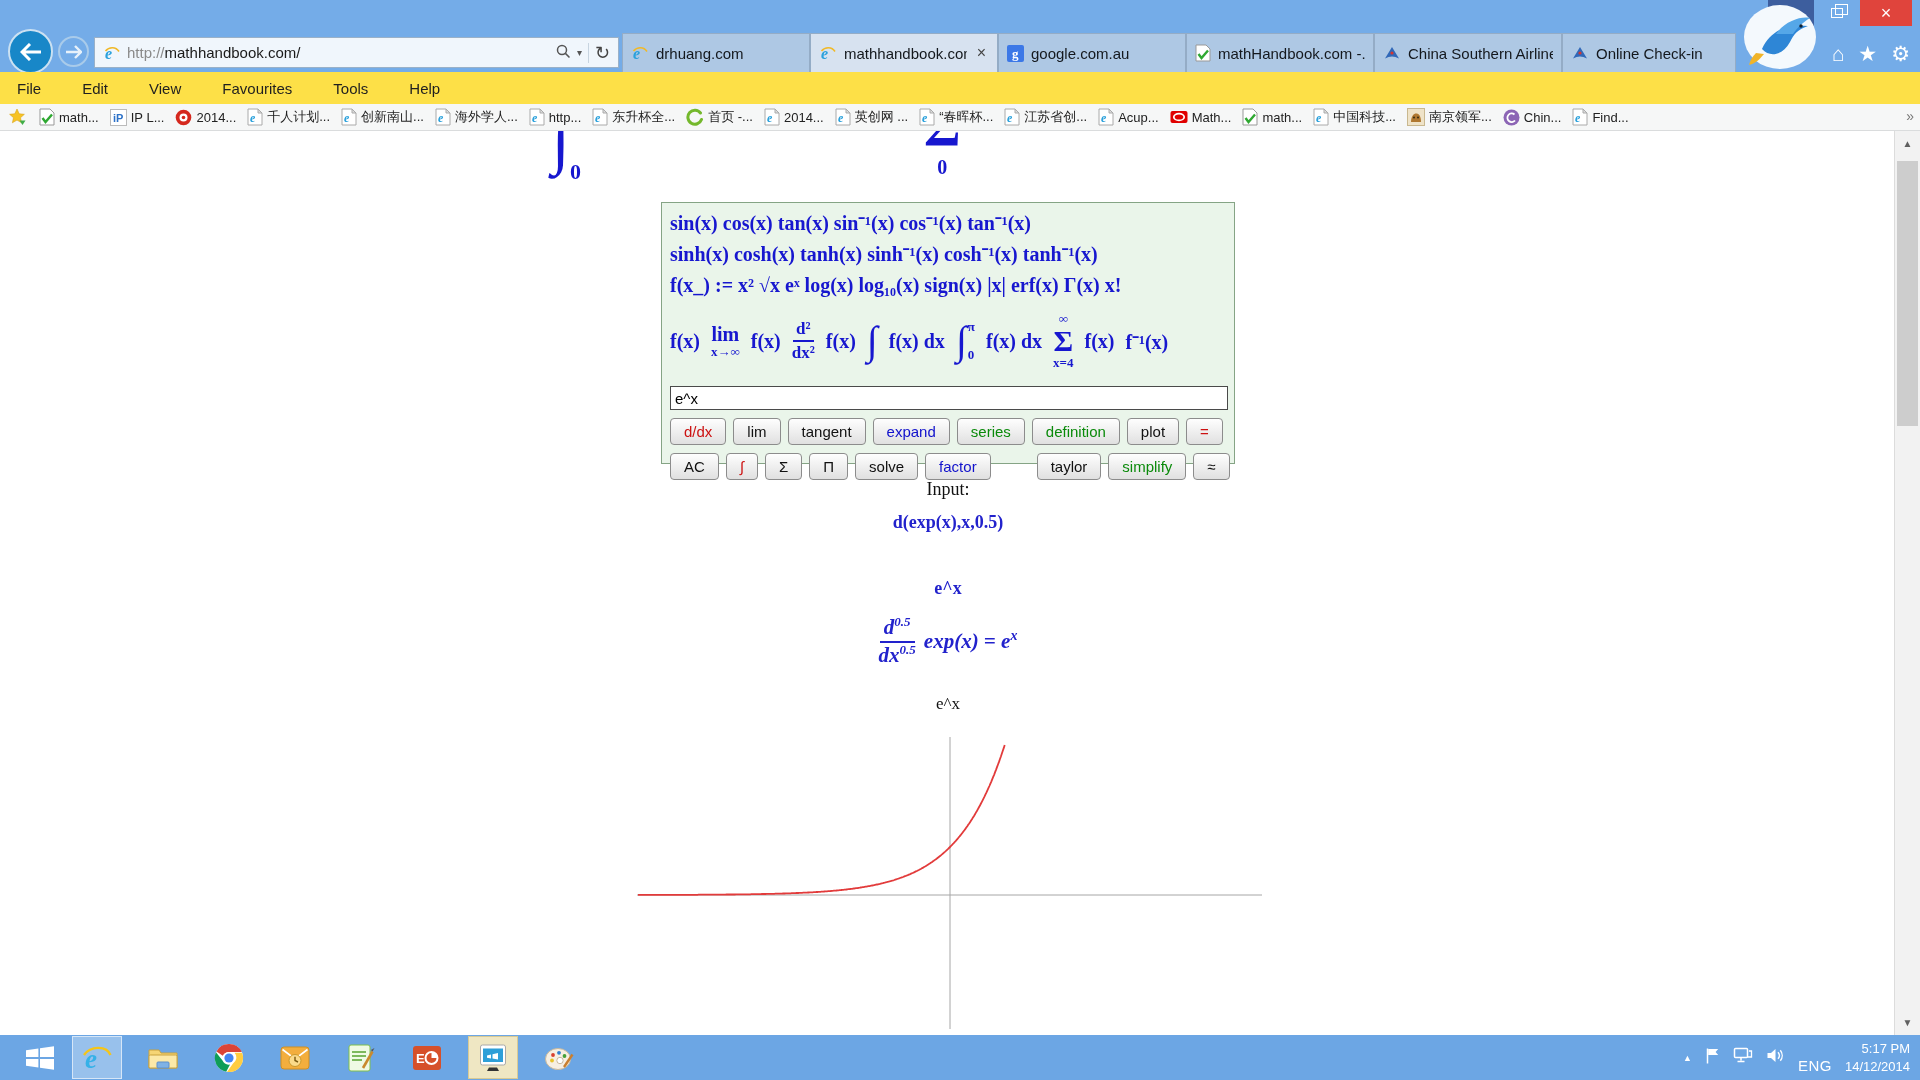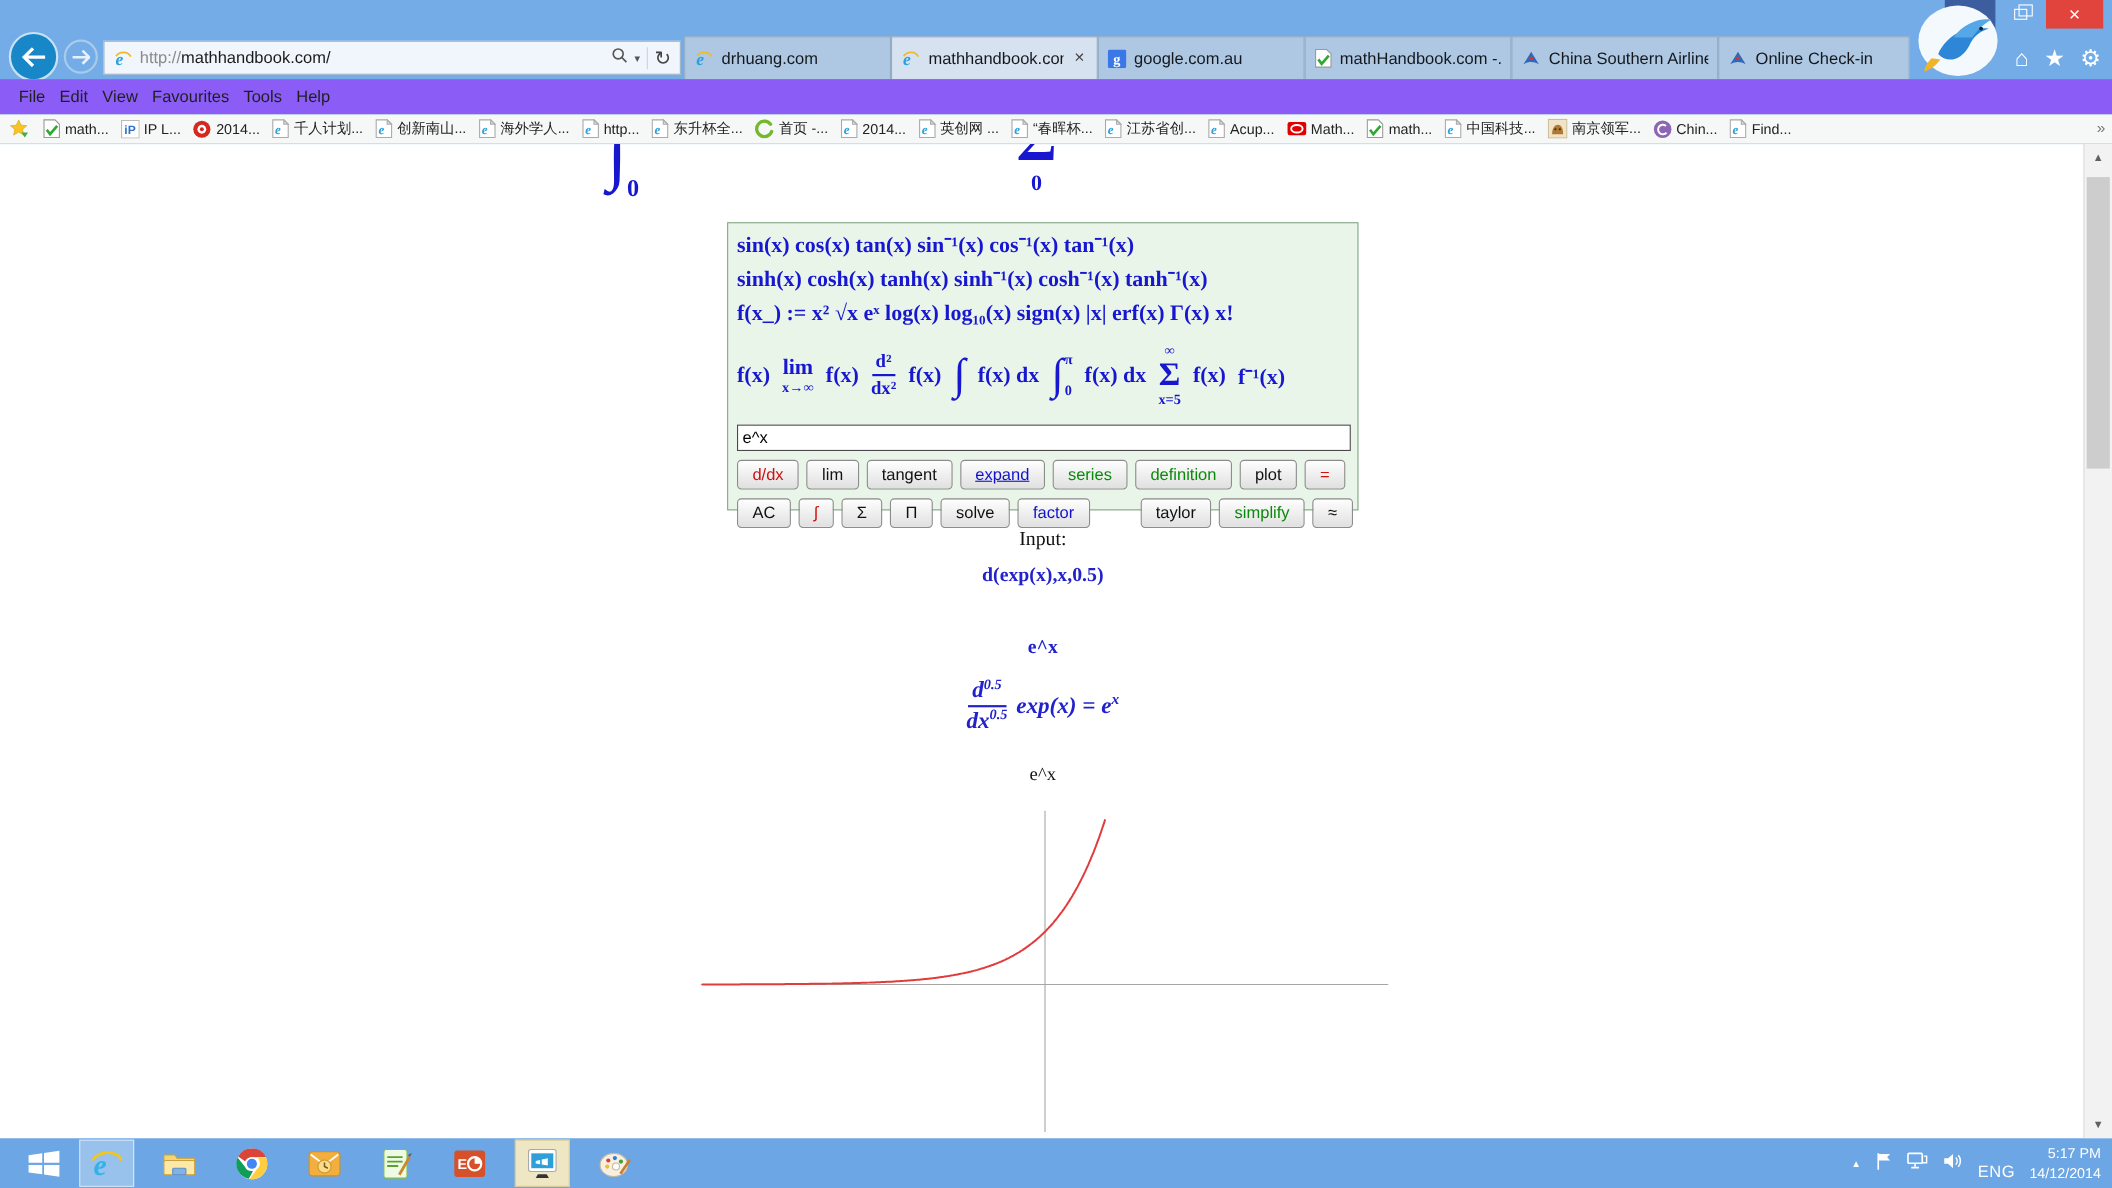--- a/index.html
+++ b/index.html
@@ -34,21 +34,21 @@
   .tab.active { background:#D7E2F0; }
   .tab:last-child { width:174px; }
   .tabicon { display:flex; flex:0 0 auto; }
   .tablabel { font-size:15px; color:#14181D; white-space:nowrap; overflow:hidden; flex:1; }
   .tabclose { font-size:16px; color:#444; padding:0 3px; }
   .birdlogo { position:absolute; left:1742px; top:-30px; }
   .hdricons { position:absolute; right:10px; top:8px; display:flex; gap:14px; color:#fff; font-size:21px; }
   .hdricons span { line-height:26px; }
 
   
-  .menubar { position:absolute; left:0; top:72px; width:1920px; height:32px; background:#8b5cf6; display:flex; align-items:center; padding-left:12px; gap:3px; }
+  .menubar { position:absolute; left:0; top:72px; width:1920px; height:32px; background:#fde047; display:flex; align-items:center; padding-left:12px; gap:31px; }
   .menuitem { font-size:15px; color:#1F1F1F; padding:2px 5px; }
   .favbar { position:absolute; left:0; top:104px; width:1920px; height:27px; background:#F6F7F7; border-bottom:1px solid #DADCDD; display:flex; align-items:center; padding-left:8px; gap:11px; overflow:hidden; }
   .favitem { display:flex; align-items:center; gap:4px; flex:0 0 auto; }
   .favlabel { font-size:13px; color:#222; white-space:nowrap; }
   .fav-overflow { position:absolute; right:6px; top:4px; color:#777; font-size:14px; }
 
   
   .content { position:absolute; left:0; top:131px; width:1920px; height:904px; background:#fff; overflow:hidden; }
   .mathblue { color:#1717CF; font-family:"Liberation Serif", serif; font-weight:bold; }
 
@@ -469,31 +469,31 @@
             <span class="bigint">∫</span>
             <span class="ilim">
               <span>π</span>
               <span>0</span>
             </span>
           </span>
         <span>f(x) dx</span>
         <span class="sumstack">
             <span class="small">∞</span>
             <span class="sigma">Σ</span>
-            <span class="small">x=5</span>
+            <span class="small">x=4</span>
           </span>
         <span>f(x)</span>
         <span>f⁻¹(x)</span>
       </div>
       <input class="expr-input" value="e^x" style="">
       <div class="btnrow" id="btnrow1">
           <button class="calcbtn" style="color: rgb(204, 17, 17);">d/dx</button>
           <button class="calcbtn" style="color: rgb(17, 17, 17);">lim</button>
           <button class="calcbtn" style="color: rgb(17, 17, 17);">tangent</button>
-          <button class="calcbtn" style="color: rgb(17, 17, 204); text-decoration: underline;">expand</button>
+          <button class="calcbtn" style="color: rgb(17, 17, 204);">expand</button>
           <button class="calcbtn" style="color: rgb(10, 138, 10);">series</button>
           <button class="calcbtn" style="color: rgb(10, 138, 10);">definition</button>
           <button class="calcbtn" style="color: rgb(17, 17, 17);">plot</button>
           <button class="calcbtn" style="color: rgb(204, 17, 17);">=</button>
         </div>
       <div class="btnrow" id="btnrow2">
           <button class="calcbtn" style="color: rgb(17, 17, 17);">AC</button>
           <button class="calcbtn" style="color: rgb(204, 17, 17);">∫</button>
           <button class="calcbtn" style="color: rgb(17, 17, 17);">Σ</button>
           <button class="calcbtn" style="color: rgb(17, 17, 17);">Π</button>

